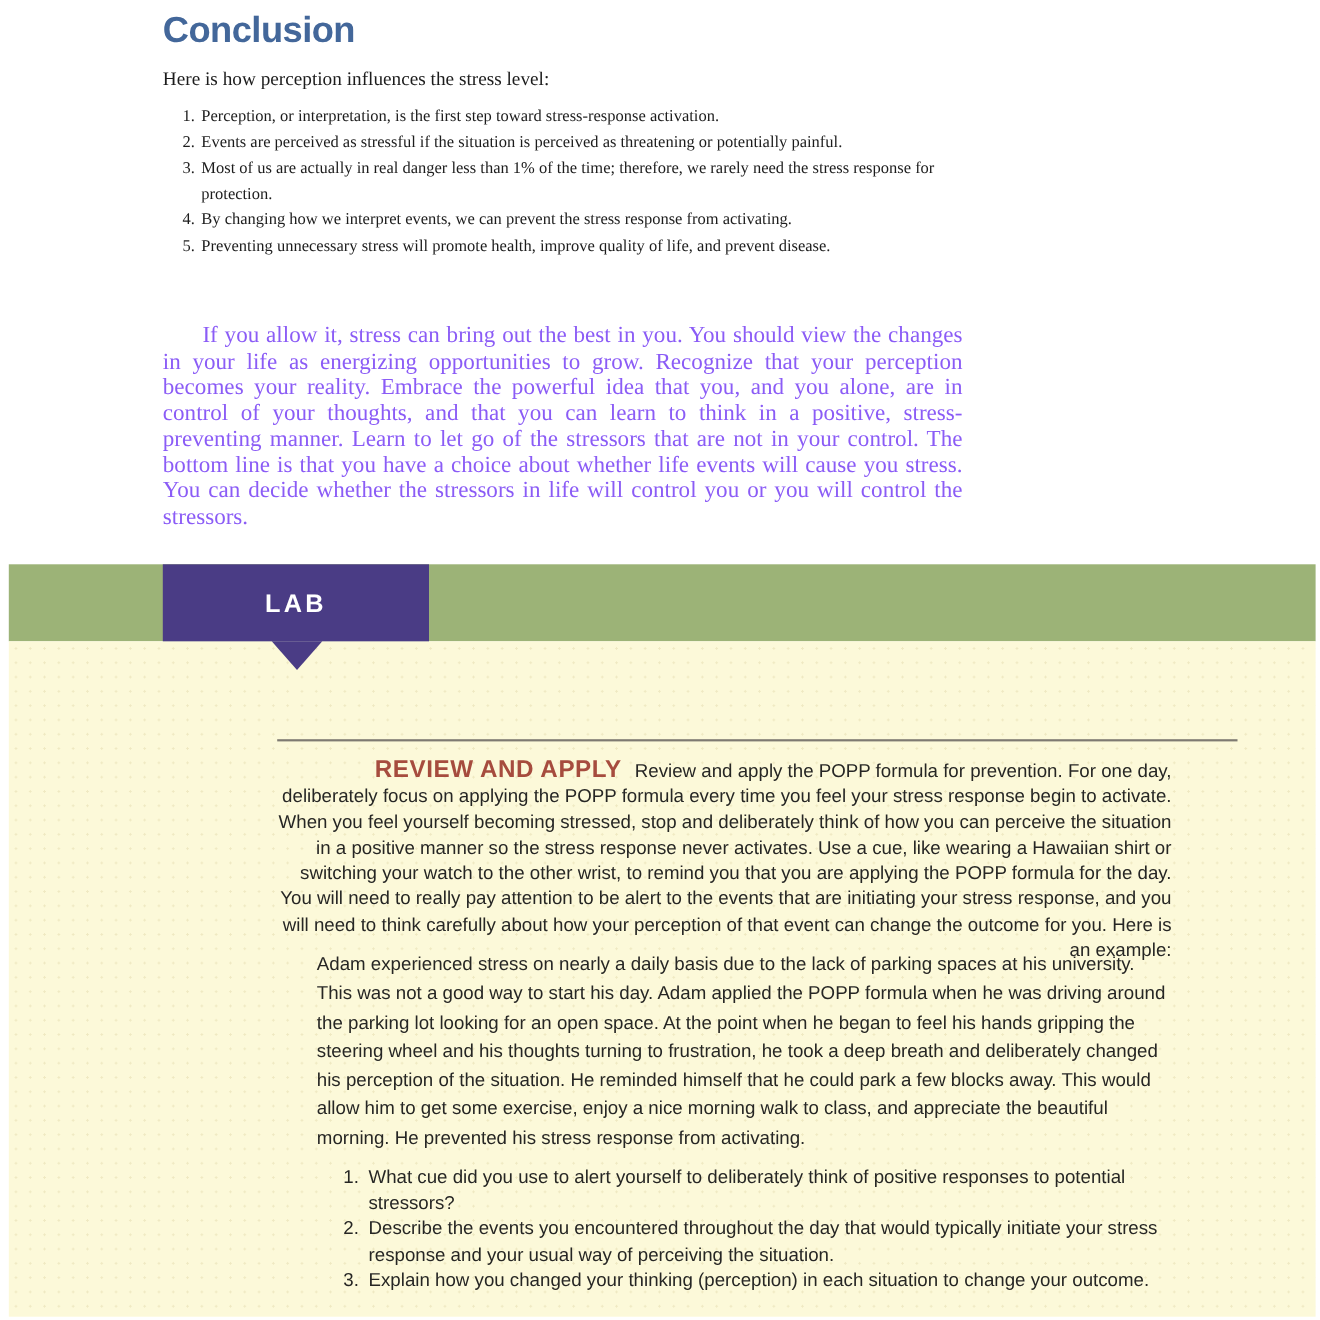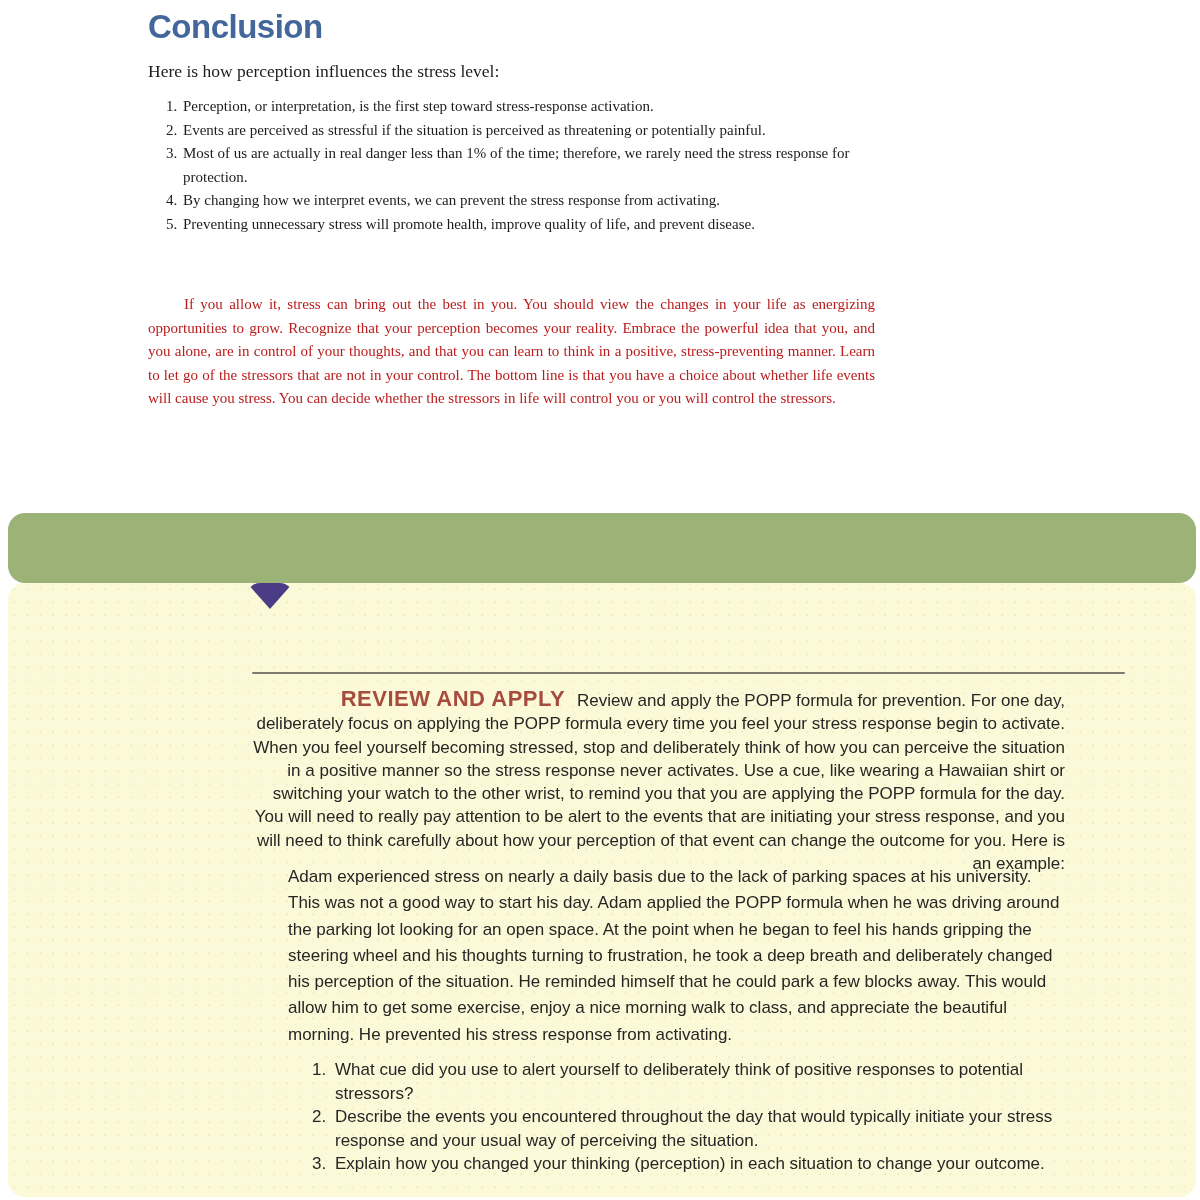--- a/index.html
+++ b/index.html
@@ -1,15 +1,15 @@
 <!DOCTYPE html>
 <html><head>
 <meta charset="utf-8">
 <style>
-  * { margin: 0; padding: 0; box-sizing: border-box; border-radius: 17px; }
+  * { margin: 0; padding: 0; box-sizing: border-box; }
   html, body { background: #ffffff; }
   .page {
     position: relative;
     width: 1200px;
     height: 1200px;
     background: #ffffff;
     overflow: hidden;
     font-family: "Liberation Sans", sans-serif;
   }
 
@@ -41,23 +41,23 @@
     font-size: 15px;
     line-height: 23.5px;
     color: #1c1c1c;
   }
   .conclusion-list li { padding-left: 2px; }
   .conclusion-paragraph {
     position: absolute;
     left: 148px; top: 293px;
     width: 727px;
     font-family: "Liberation Serif", serif;
-    font-size: 15px;
+    font-size: 21px;
     line-height: 23.5px;
-    color: #b91c1c;
+    color: #8b5cf6;
     text-indent: 36px;
     text-align: justify;
   }
 
   
   .band {
     position: absolute;
     left: 8px; top: 513px;
     width: 1188px; height: 70px;
     background: #9cb377;
@@ -164,20 +164,23 @@
       <li>Events are perceived as stressful if the situation is perceived as threatening or potentially painful.</li>
       <li>Most of us are actually in real danger less than 1% of the time; therefore, we rarely need the stress response for protection.</li>
       <li>By changing how we interpret events, we can prevent the stress response from activating.</li>
       <li>Preventing unnecessary stress will promote health, improve quality of life, and prevent disease.</li>
     </ol>
 
     <p class="conclusion-paragraph">If you allow it, stress can bring out the best in you. You should view the changes in your life as energizing opportunities to grow. Recognize that your perception becomes your reality. Embrace the powerful idea that you, and you alone, are in control of your thoughts, and that you can learn to think in a positive, stress-preventing manner. Learn to let go of the stressors that are not in your control. The bottom line is that you have a choice about whether life events will cause you stress. You can decide whether the stressors in life will control you or you will control the stressors.</p>
   </section>
 
   <div class="band"></div>
+  <div class="lab-tab">
+    <span>LAB</span>
+  </div>
   <div class="lab-pointer"></div>
 
   <section class="lab-panel">
 
 
     <div class="lab-rule"></div>
 
     <p class="lab-body"><span class="review-label">REVIEW AND APPLY</span><span>Review and apply the POPP formula for prevention. For one day, deliberately focus on applying the POPP formula every time you feel your stress response begin to activate. When you feel yourself becoming stressed, stop and deliberately think of how you can perceive the situation in a positive manner so the stress response never activates. Use a cue, like wearing a Hawaiian shirt or switching your watch to the other wrist, to remind you that you are applying the POPP formula for the day. You will need to really pay attention to be alert to the events that are initiating your stress response, and you will need to think carefully about how your perception of that event can change the outcome for you. Here is an example:</span></p>
 
     <p class="lab-example">Adam experienced stress on nearly a daily basis due to the lack of parking spaces at his university. This was not a good way to start his day. Adam applied the POPP formula when he was driving around the parking lot looking for an open space. At the point when he began to feel his hands gripping the steering wheel and his thoughts turning to frustration, he took a deep breath and deliberately changed his perception of the situation. He reminded himself that he could park a few blocks away. This would allow him to get some exercise, enjoy a nice morning walk to class, and appreciate the beautiful morning. He prevented his stress response from activating.</p>

